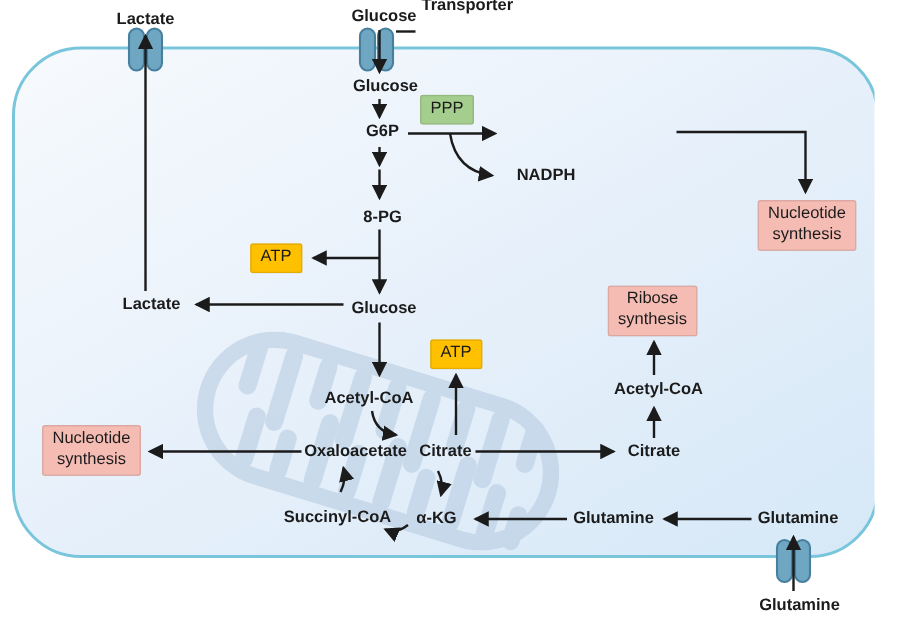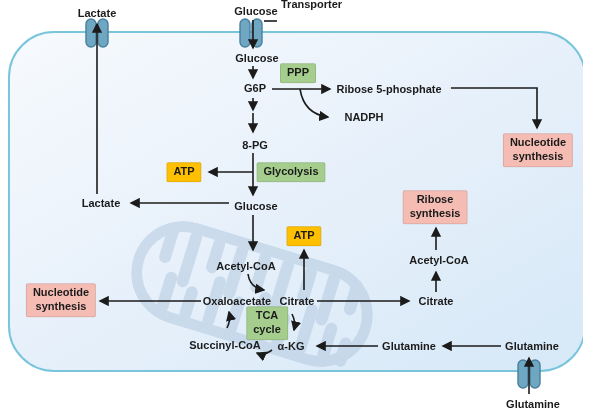--- a/index.html
+++ b/index.html
@@ -13,21 +13,21 @@
     background:linear-gradient(150deg,#F7FAFD 0%,#EAF2FB 40%,#D6E8F7 100%);
   }
   svg.overlay{position:absolute;left:0;top:0;z-index:2;}
   .lbl{
     position:absolute;z-index:3;transform:translate(-50%,-50%);
     font-size:11px;font-weight:bold;color:#1b1b1b;white-space:nowrap;line-height:1.1;
   }
   .lbl-left{transform:translate(0,-50%);}
   .box{
     position:absolute;z-index:3;transform:translate(-50%,-50%);
-    font-size:11px;font-weight:bold;color:#1b1b1b;text-align:center;
+    font-size:11px;font-weight:normal;color:#1b1b1b;text-align:center;
     white-space:pre-line;line-height:1.25;padding:2px 6px;border-radius:2px;
     border:1px solid rgba(0,0,0,0.10);
   }
 </style>
 </head>
 <body>
 
 <div id="canvas">
 
   <div id="cell"></div>
@@ -129,40 +129,36 @@
       <path d="M292 314 Q296 322 294 330" marker-end="url(#ah)"></path>
       <path d="M272 350 Q264 356 257 353" marker-end="url(#ah)"></path>
     </g>
   </svg>
 
   <div class="lbl" style="left:97px;top:13px">Lactate</div>
   <div class="lbl" style="left:256px;top:11px">Glucose</div>
   <div class="lbl lbl-left" style="left:281px;top:4px">Transporter</div>
   <div class="lbl" style="left:257px;top:58px">Glucose</div>
   <div class="lbl" style="left:255px;top:88px">G6P</div>
-  <div class="lbl" style="left:389px;top:89px">Ribose 5-phosphate</div>
   <div class="lbl" style="left:364px;top:117px">NADPH</div>
   <div class="lbl" style="left:255px;top:145px">8-PG</div>
   <div class="lbl" style="left:256px;top:206px">Glucose</div>
   <div class="lbl" style="left:101px;top:203px">Lactate</div>
   <div class="lbl" style="left:246px;top:266px">Acetyl-CoA</div>
   <div class="lbl" style="left:237px;top:301px">Oxaloacetate</div>
   <div class="lbl" style="left:297px;top:301px">Citrate</div>
   <div class="lbl" style="left:225px;top:345px">Succinyl-CoA</div>
   <div class="lbl" style="left:291px;top:346px">α-KG</div>
   <div class="lbl" style="left:436px;top:301px">Citrate</div>
   <div class="lbl" style="left:439px;top:260px">Acetyl-CoA</div>
   <div class="lbl" style="left:409px;top:346px">Glutamine</div>
   <div class="lbl" style="left:532px;top:346px">Glutamine</div>
   <div class="lbl" style="left:533px;top:404px">Glutamine</div>
 
   <div class="box" style="left: 298px; top: 73px; background-color: rgb(165, 206, 142);">PPP</div>
-  <div class="box" style="left: 291px; top: 172px; background-color: rgb(165, 206, 142);">Glycolysis</div>
-  <div class="box" style="left: 267px; top: 323px; background-color: rgb(165, 206, 142);">TCA
-cycle</div>
   <div class="box" style="left: 184px; top: 172px; background-color: rgb(255, 192, 0);">ATP</div>
   <div class="box" style="left: 304px; top: 236px; background-color: rgb(255, 192, 0);">ATP</div>
   <div class="box" style="left: 538px; top: 150px; background-color: rgb(245, 188, 180);">Nucleotide
 synthesis</div>
   <div class="box" style="left: 61px; top: 300px; background-color: rgb(245, 188, 180);">Nucleotide
 synthesis</div>
   <div class="box" style="left: 435px; top: 207px; background-color: rgb(245, 188, 180);">Ribose
 synthesis</div>
 
 </div>

